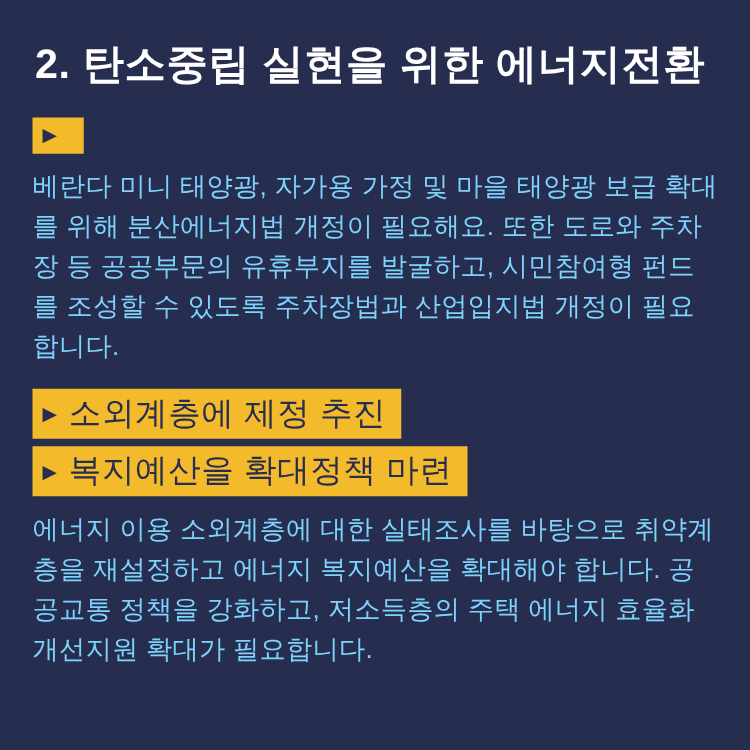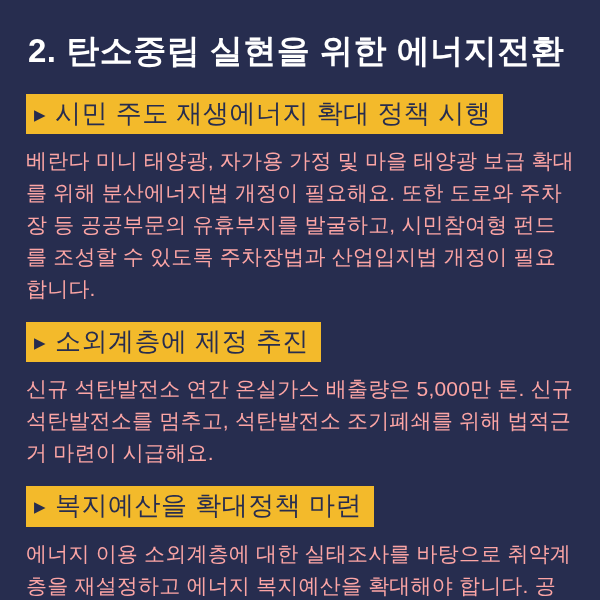--- a/index.html
+++ b/index.html
@@ -39,51 +39,49 @@
     padding: 4px 12px 5px 8px;
     letter-spacing: 0.5px;
     white-space: nowrap;
   }
   .bullet-icon {
     font-size: 15px;
     margin: 2px 9px 0 0;
     color: #272D4F;
   }
   .section-body {
-    color: #fca5a5;
+    color: #7dd3fc;
     font-size: 21px;
     line-height: 32px;
     letter-spacing: 0.2px;
     margin: 11px 0 17px 0;
     word-break: normal;
     overflow-wrap: break-word;
     text-align: left;
   }
 </style>
 </head>
 <body>
 
 <div class="card">
 
   <h1 class="card-title">2. 탄소중립 실현을 위한 에너지전환</h1>
 
   <div class="section">
     <div class="section-heading">
       <span class="bullet-icon">▶</span>
-      <span>시민 주도 재생에너지 확대 정책 시행</span>
     </div>
     <p class="section-body">베란다 미니 태양광, 자가용 가정 및 마을 태양광 보급 확대를 위해 분산에너지법 개정이 필요해요. 또한 도로와 주차장 등 공공부문의 유휴부지를 발굴하고, 시민참여형 펀드를 조성할 수 있도록 주차장법과 산업입지법 개정이 필요합니다.</p>
   </div>
 
   <div class="section">
     <div class="section-heading">
       <span class="bullet-icon">▶</span>
       <span>소외계층에 제정 추진</span>
     </div>
-    <p class="section-body">신규 석탄발전소 연간 온실가스 배출량은 5,000만 톤. 신규 석탄발전소를 멈추고, 석탄발전소 조기폐쇄를 위해 법적근거 마련이 시급해요.</p>
   </div>
 
   <div class="section">
     <div class="section-heading">
       <span class="bullet-icon">▶</span>
       <span>복지예산을 확대정책 마련</span>
     </div>
     <p class="section-body">에너지 이용 소외계층에 대한 실태조사를 바탕으로 취약계층을 재설정하고 에너지 복지예산을 확대해야 합니다. 공공교통 정책을 강화하고, 저소득층의 주택 에너지 효율화 개선지원 확대가 필요합니다.</p>
   </div>
 

